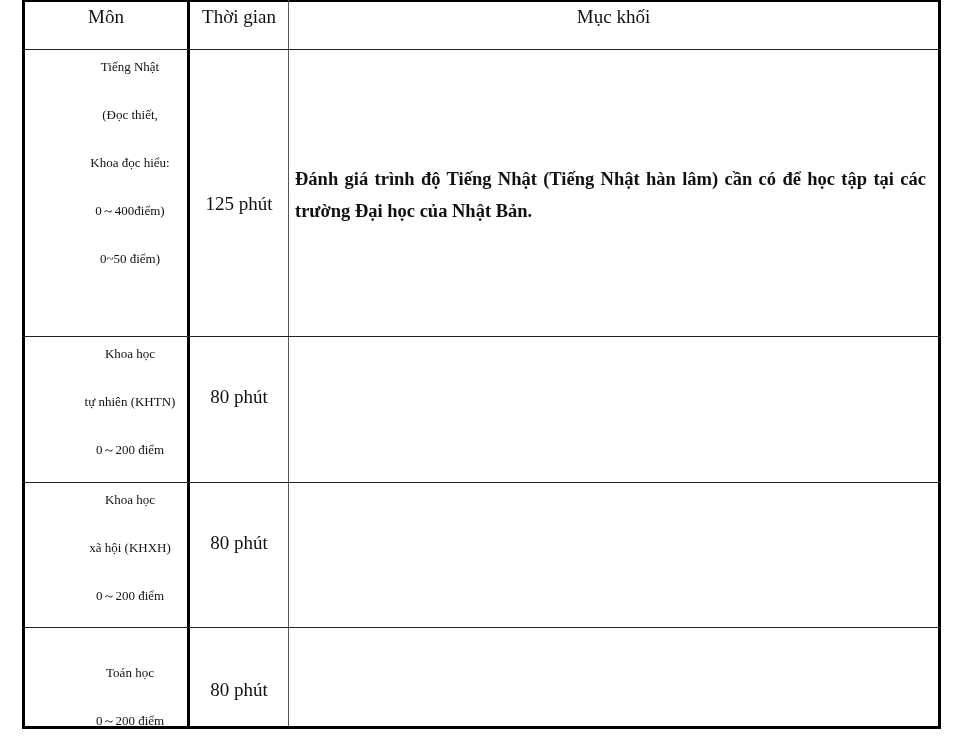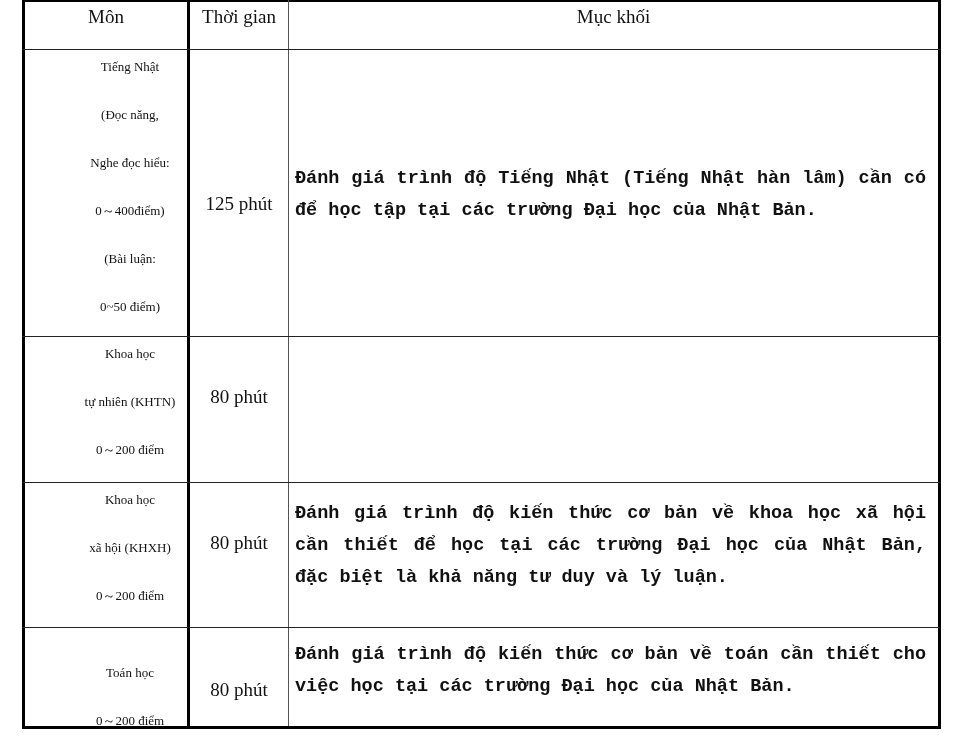--- a/index.html
+++ b/index.html
@@ -61,21 +61,20 @@
       justify-content: center;
     }
     .purpose-text {
       font-weight: bold;
       font-size: 18.5px;
       line-height: 32px;
       text-align: justify;
       padding: 0 12px 0 6px;
       display: flex;
       align-items: center;
-      font-family: Liberation Mono, monospace;
     }
     .purpose-text span { display: block; width: 100%; }
   </style>
 </head>
 <body>
 
 <div class="table-wrap">
 
   <div class="line hline-top"></div>
   <div class="line vline-left"></div>
@@ -87,50 +86,43 @@
   <div class="line hline-h" style="top:482px"></div>
   <div class="line hline-h" style="top:627px"></div>
   <div class="line hline-bottom"></div>
 
   <div class="cell c-subject hdr">Môn</div>
   <div class="cell c-time hdr">Thời gian</div>
   <div class="cell c-purpose hdr">Mục khối</div>
 
   <div class="cell c-subject subject-lines" style="top:50px;height:286px;">
     <div>Tiếng Nhật</div>
-    <div>(Đọc năng,</div>
-    <div>Nghe đọc hiểu:</div>
+    <div>(Đọc thiết,</div>
+    <div>Khoa đọc hiểu:</div>
     <div>0～400điểm)</div>
-    <div>(Bài luận:</div>
     <div>0~50 điểm)</div>
   </div>
   <div class="cell c-time time-text" style="top:50px;height:308px;">125 phút</div>
   <div class="cell c-purpose purpose-text" style="top:50px;height:290px;">
     <span>Đánh giá trình độ Tiếng Nhật (Tiếng Nhật hàn lâm) cần có để học tập tại các trường Đại học của Nhật Bản.</span>
   </div>
 
   <div class="cell c-subject subject-lines" style="top:337px;height:145px;">
     <div>Khoa học</div>
     <div>tự nhiên (KHTN)</div>
     <div>0～200 điểm</div>
   </div>
   <div class="cell c-time time-text" style="top:337px;height:120px;">80 phút</div>
 
   <div class="cell c-subject subject-lines" style="top:483px;height:144px;">
     <div>Khoa học</div>
     <div>xã hội (KHXH)</div>
     <div>0～200 điểm</div>
   </div>
   <div class="cell c-time time-text" style="top:483px;height:120px;">80 phút</div>
-  <div class="cell c-purpose purpose-text" style="top:483px;height:126px;">
-    <span>Đánh giá trình độ kiến thức cơ bản về khoa học xã hội cần thiết để học tại các trường Đại học của Nhật Bản, đặc biệt là khả năng tư duy và lý luận.</span>
-  </div>
 
   <div class="cell c-subject subject-lines" style="top:656px;height:98px;">
     <div>Toán học</div>
     <div>0～200 điểm</div>
   </div>
   <div class="cell c-time time-text" style="top:628px;height:124px;">80 phút</div>
-  <div class="cell c-purpose purpose-text" style="top:628px;height:86px;">
-    <span>Đánh giá trình độ kiến thức cơ bản về toán cần thiết cho việc học tại các trường Đại học của Nhật Bản.</span>
-  </div>
 
 </div>
 
 </body></html>

